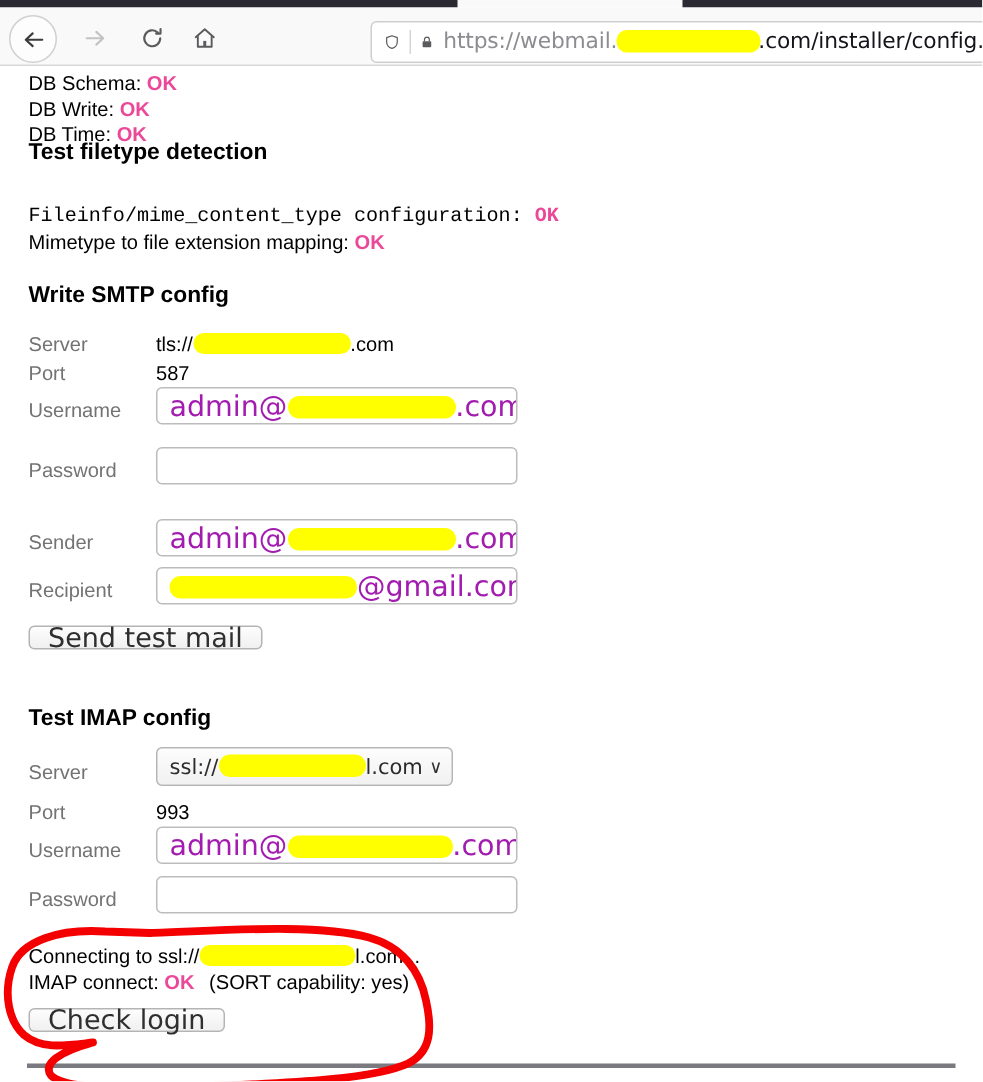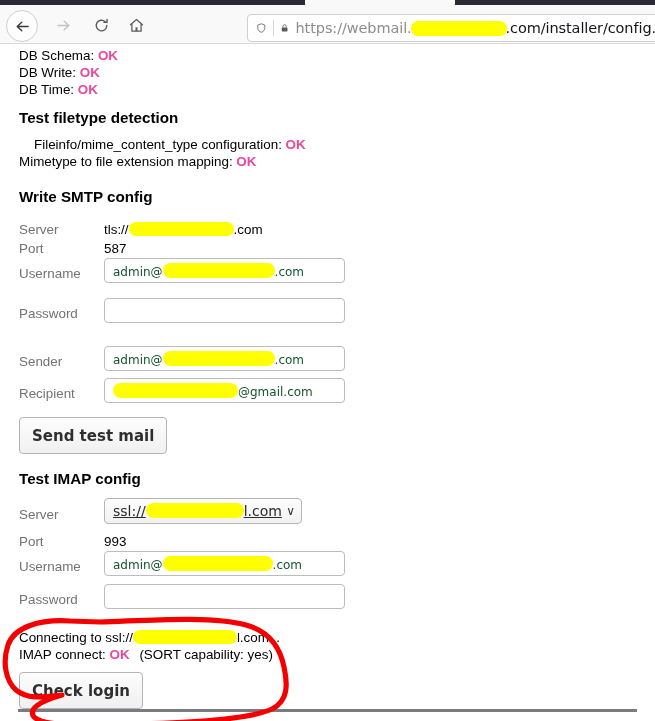--- a/index.html
+++ b/index.html
@@ -72,40 +72,39 @@
   .val {
     position:absolute; font-size:13.4px; color:#000;
     font-family:"Liberation Sans", sans-serif; white-space:nowrap;
   }
   .field {
     position:absolute; height:25px; width:241px;
     border:1px solid #bcbcbc; border-radius:4px; background:#fff;
     display:flex; align-items:center; padding:0 8px; overflow:hidden;
   }
   .field .ftxt {
-    font-family:"DejaVu Sans", sans-serif; font-size:12px; color:#14532d;
+    font-family:"DejaVu Sans", sans-serif; font-size:19px; color:#a21caf;
     white-space:nowrap;
   }
   .selectbox {
     position:absolute; height:26px; width:198px;
     border:1px solid #b5b5b5; border-radius:4px;
     background:linear-gradient(#fdfdfd,#f1f1f1);
     display:flex; align-items:center; padding:0 6px 0 8px; overflow:hidden;
   }
-  .selectbox .ftxt { font-family:"DejaVu Sans", sans-serif; font-size:14px; color:#2b2b2b; white-space:nowrap;text-decoration:underline;}
+  .selectbox .ftxt { font-family:"DejaVu Sans", sans-serif; font-size:14px; color:#2b2b2b; white-space:nowrap;}
   .chev { margin-left:auto; font-size:12px; color:#333; padding-left:4px; }
   .btn {
-    position:absolute; height:37px;
+    position:absolute; height:16px;
     border:1px solid #b4b4b4; border-radius:4px;
     background:linear-gradient(#fdfdfd,#f0f0f0);
     display:flex; align-items:center; justify-content:center;
     padding:0 12px;
-    font-family:"DejaVu Sans", sans-serif; font-size:15px; color:#2f2f2f;
+    font-family:"DejaVu Sans", sans-serif; font-size:18px; color:#2f2f2f;
     white-space:nowrap;
-    font-weight:bold;
   }
   .hl {
     display:inline-block; background:#ffff00; color:transparent;
     border-radius:8px; vertical-align:-2px;
   }
   .hrline {
     position:absolute; left:18px; top:664px; width:619px; height:3px;
     background:#7a7a80;
   }
   .annot { position:absolute; left:0; top:0; width:655px; height:676px; pointer-events:none; }
@@ -172,22 +171,22 @@
     </div>
     <div class="row-line pgtxt" style="left:19px; top:21px;">
       <span>DB Write:</span>
       <span class="ok">OK</span>
     </div>
     <div class="row-line pgtxt" style="left:19px; top:38px;">
       <span>DB Time:</span>
       <span class="ok">OK</span>
     </div>
 
-    <h3 class="sect" style="left:19px; top:64px;">Test filetype detection</h3>
-    <div class="row-line pgtxt" style="left:34px; top:93px;">
+    <h3 class="sect" style="left:19px; top:48px;">Test filetype detection</h3>
+    <div class="row-line pgtxt" style="left:19px; top:93px;font-family:Liberation Mono, monospace;">
       <span>Fileinfo/mime_content_type configuration:</span>
       <span class="ok">OK</span>
     </div>
     <div class="row-line pgtxt" style="left:19px; top:110px;">
       <span>Mimetype to file extension mapping:</span>
       <span class="ok">OK</span>
     </div>
 
     <h3 class="sect" style="left:19px; top:143px;">Write SMTP config</h3>
 

